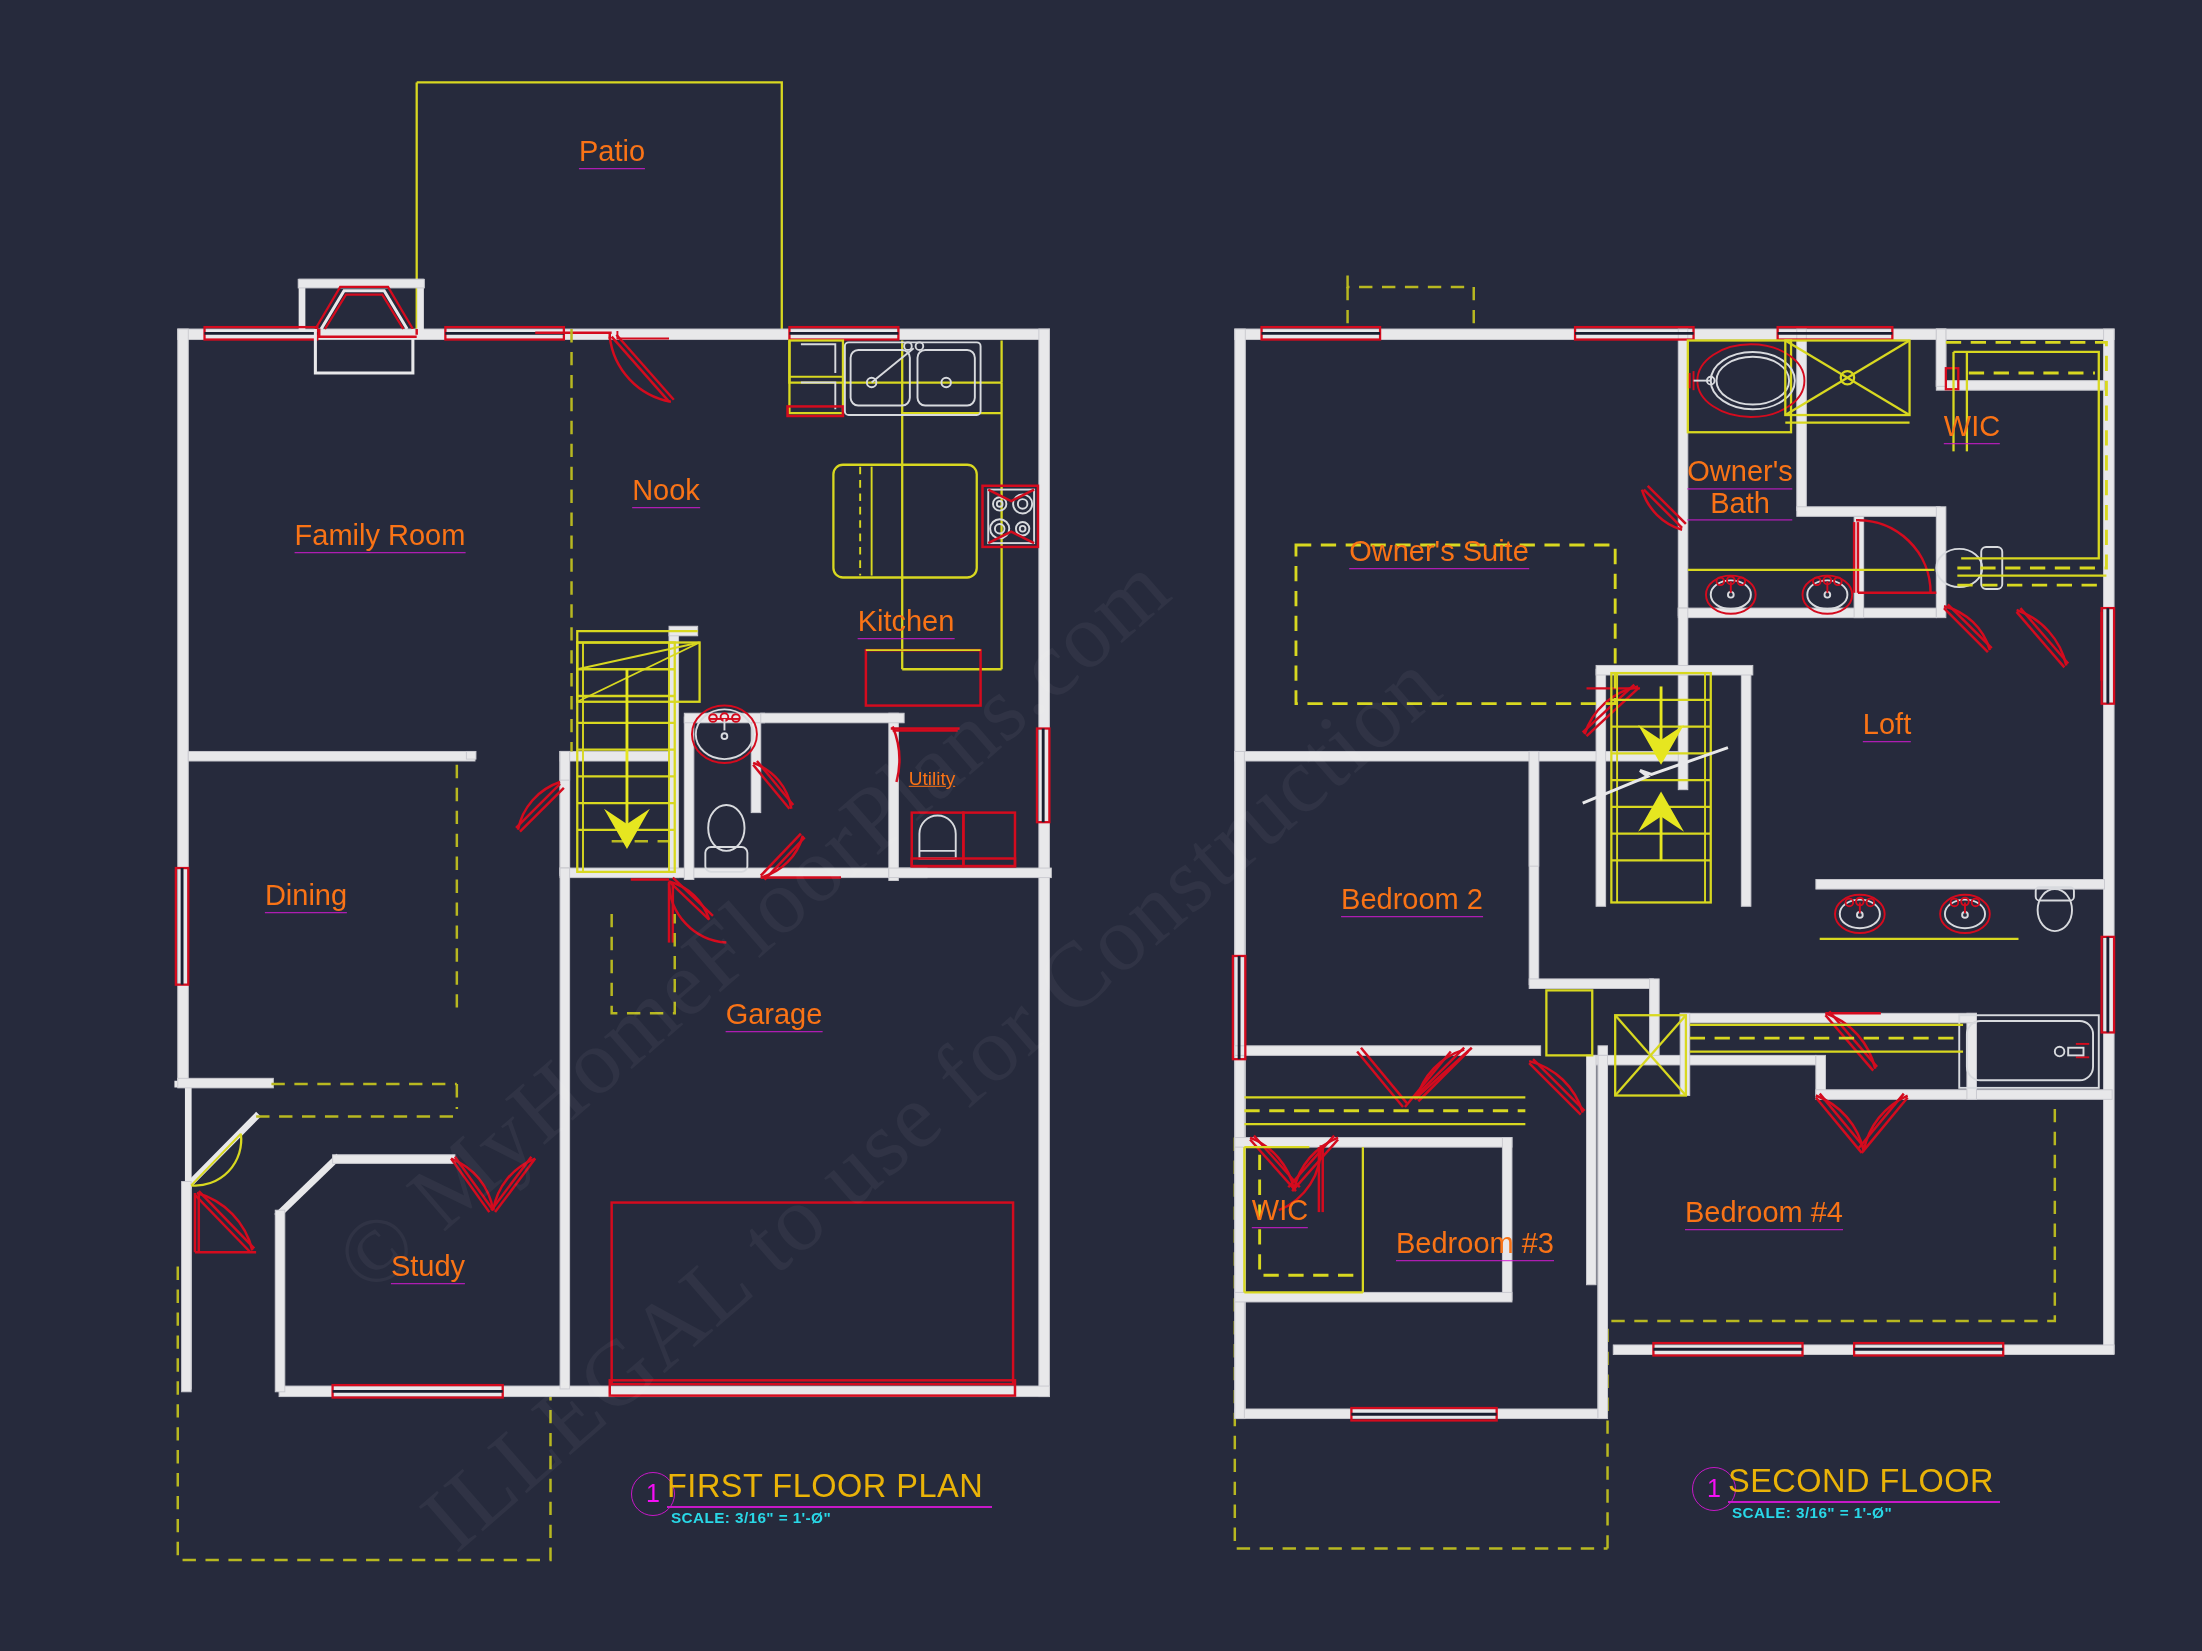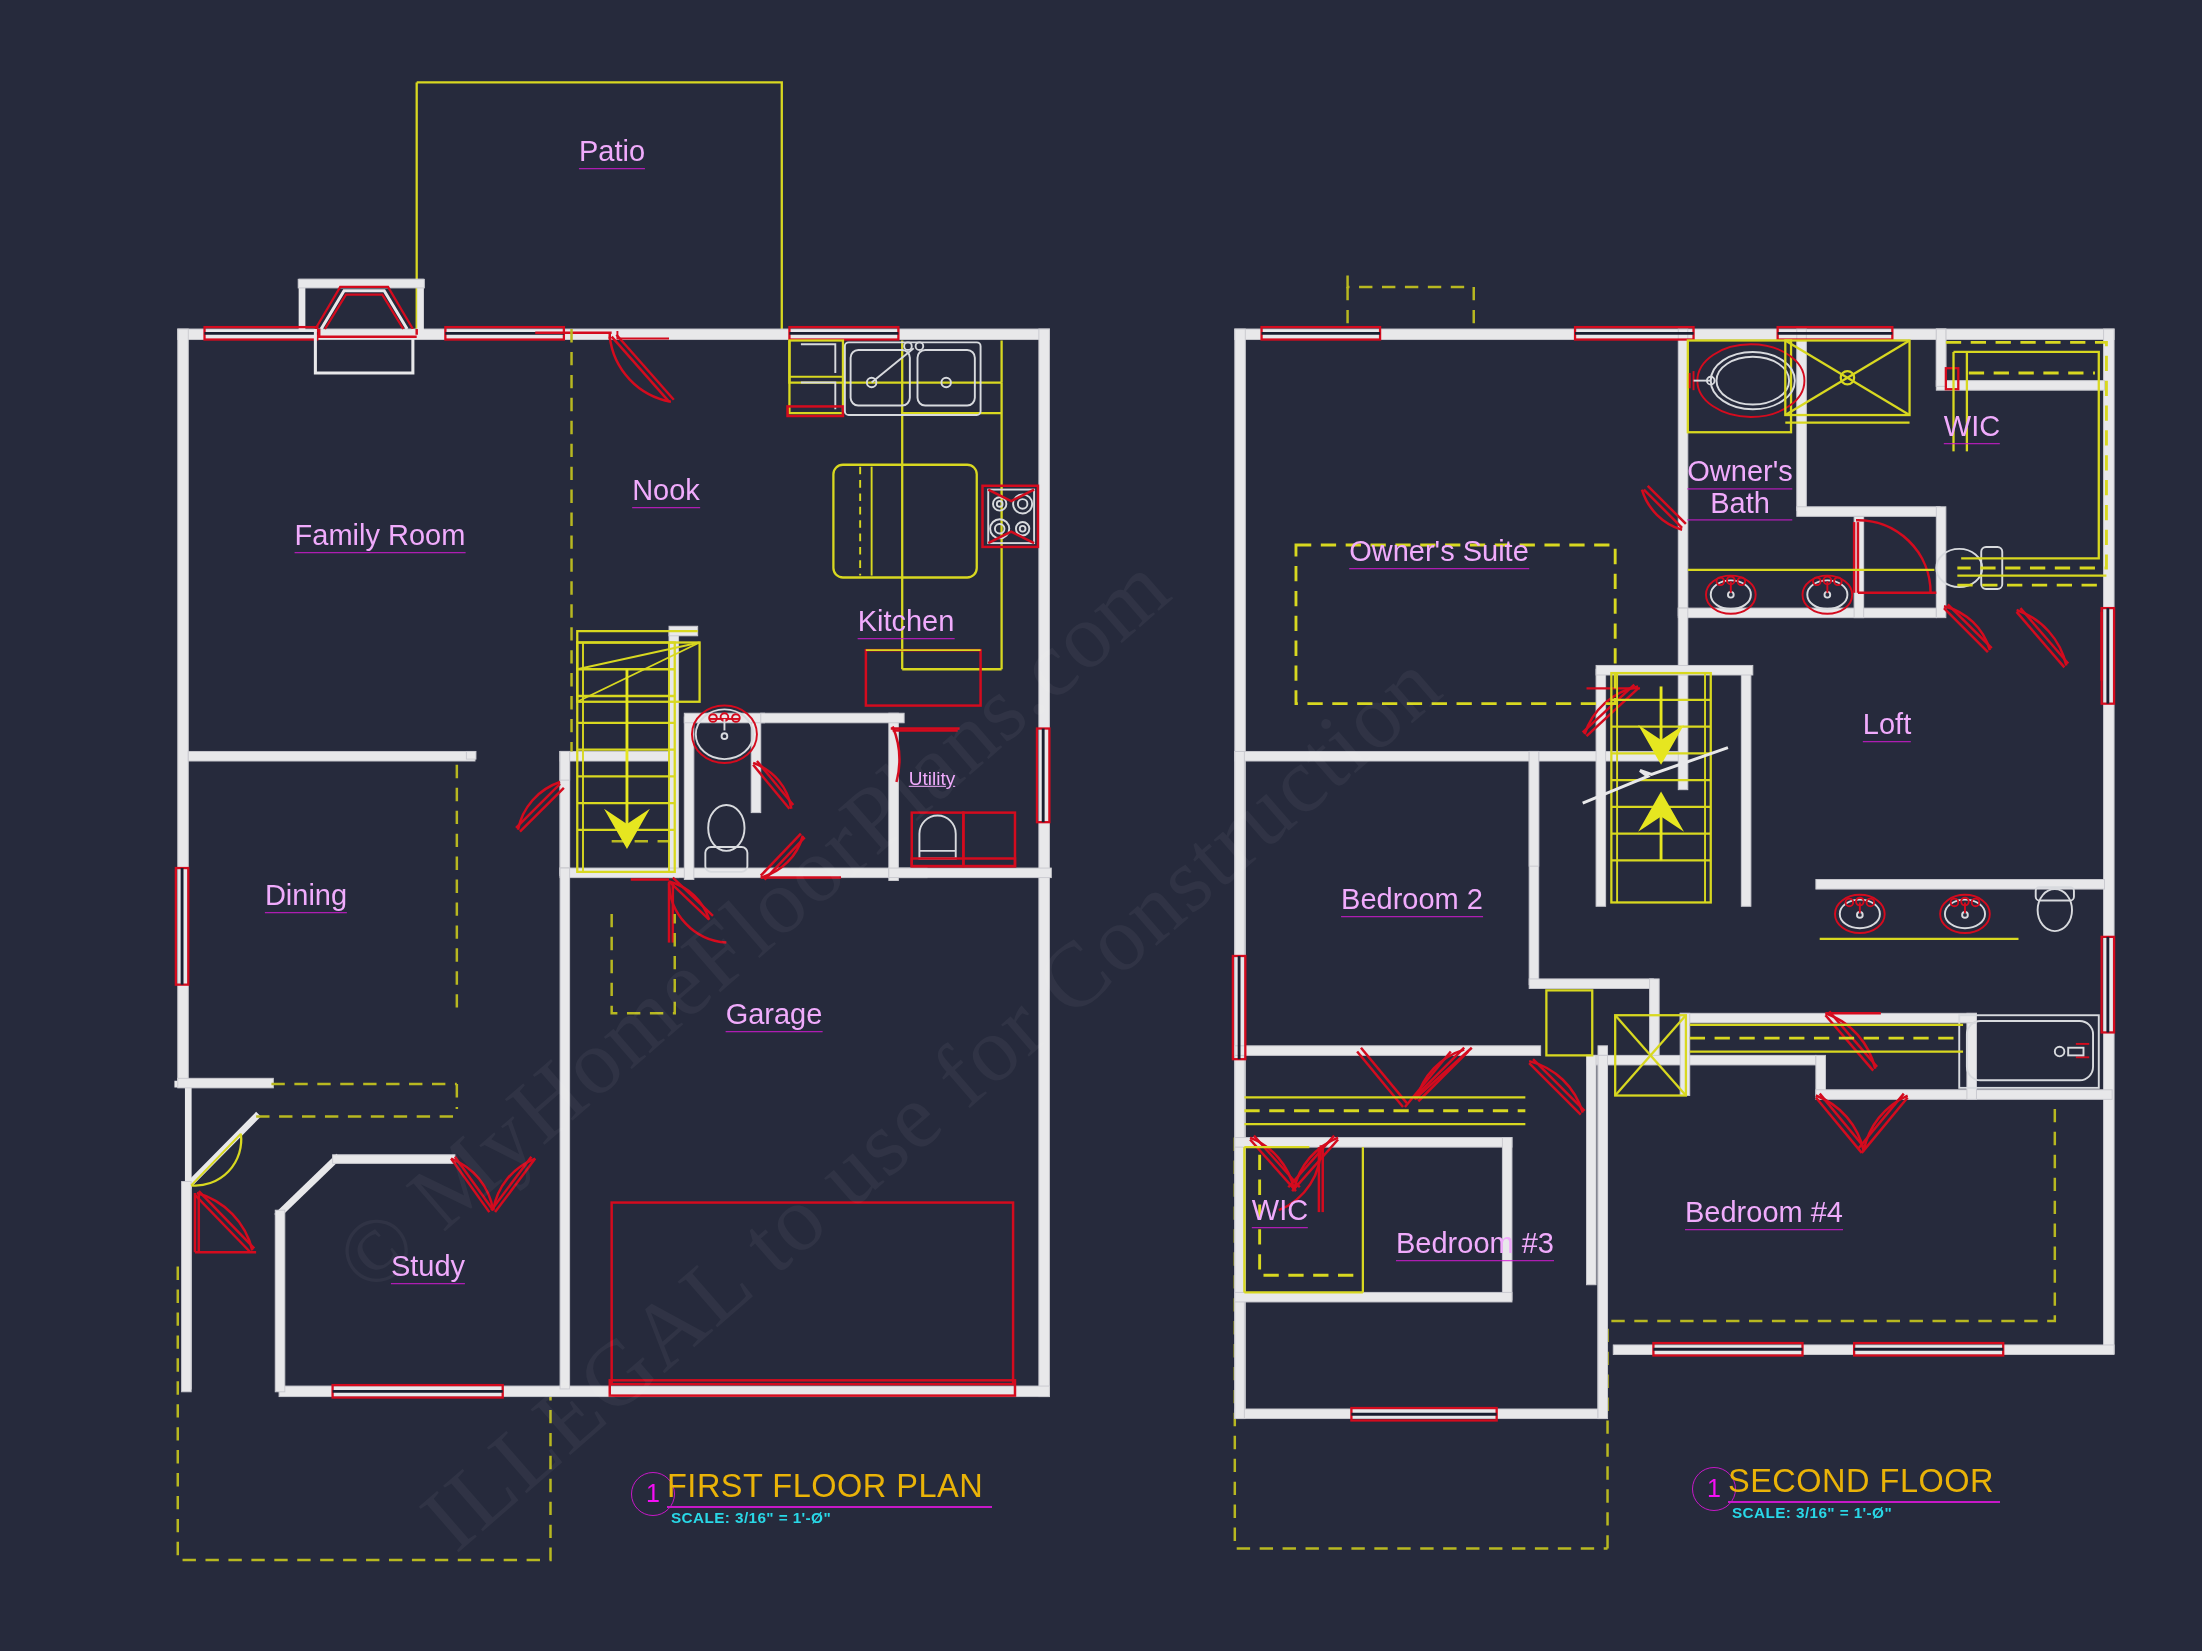--- a/index.html
+++ b/index.html
@@ -23,21 +23,21 @@
     white-space:nowrap;
     transform-origin:left top;
     letter-spacing:1.9px;
   }
   .wm1{left:315px;top:1233px;font-size:92px;transform:rotate(-41deg);}
   .wm2{left:401px;top:1491px;font-size:92px;transform:rotate(-41deg);}
 
   
   .rlabel{
     position:absolute;
-    color:#f0abfc;
+    color:#f97316;
     font-family:"Liberation Sans",sans-serif;
     white-space:nowrap;
     transform:translate(-50%,-50%);
     text-align:center;
     line-height:1.02;
   }
   .rlabel .u{
     display:block;
     border-bottom:1.9px solid #d21bd2;
     padding-bottom:1px;

